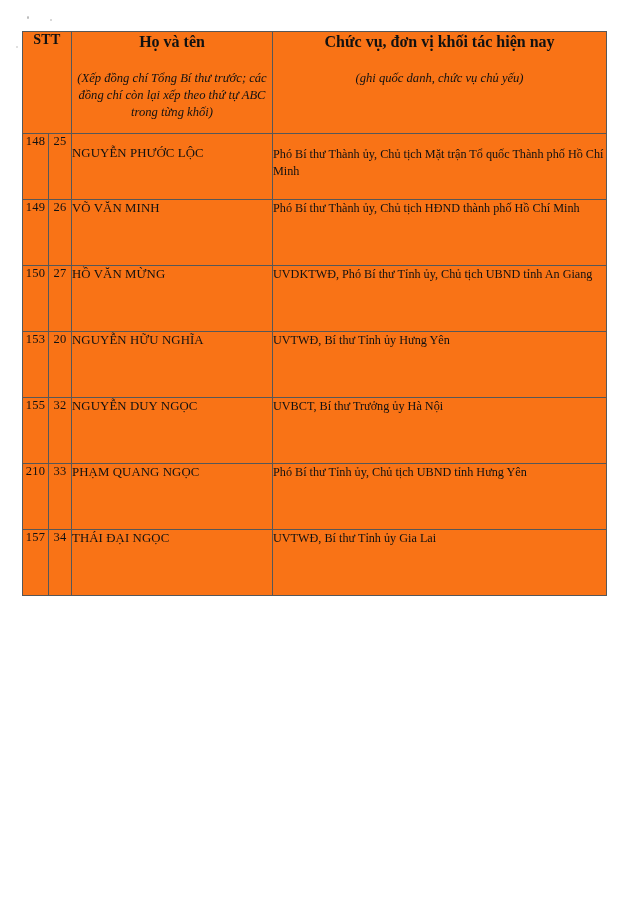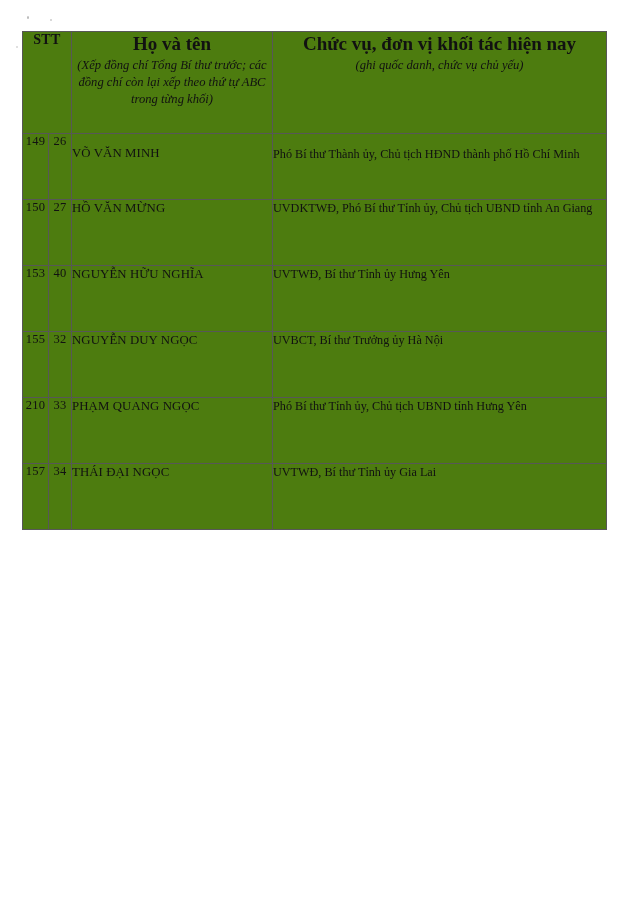--- a/index.html
+++ b/index.html
@@ -39,21 +39,21 @@
     height: 905px;
   }
 
   table.roster {
     position: absolute;
     left: 22px;
     top: 31px;
     width: 584px;
     border-collapse: collapse;
     table-layout: fixed;
-    background: #4d7c0f;
+    background: #f97316;
   }
   table.roster td,
   table.roster th {
     border: 1px solid #575757;
     vertical-align: top;
     padding: 0;
   }
 
   
   col.c-stt1 { width: 26px; }
@@ -68,31 +68,31 @@
     height: 101px;
     padding: 2px 4px;
   }
   .hd-stt {
     font-weight: bold;
     font-size: 14px;
     letter-spacing: .4px;
   }
   .hd-main {
     font-weight: bold;
-    font-size: 19px;
+    font-size: 16px;
     line-height: 1.25;
     display: block;
   }
   .hd-sub {
     display: block;
     font-style: italic;
     font-weight: normal;
     font-size: 12.6px;
     line-height: 1.35;
-    margin-top: 1px;
+    margin-top: 18px;
   }
   th.hd-name-cell { padding-left: 6px; padding-right: 6px; }
   th.hd-role-cell { padding-left: 10px; padding-right: 10px; }
 
   
   tbody tr { height: 66px; }
   td.num {
     text-align: center;
     vertical-align: middle;
     font-size: 12.5px;
@@ -141,34 +141,40 @@
           <span class="hd-sub">(Xếp đồng chí Tổng Bí thư trước; các đồng chí còn lại xếp theo thứ tự ABC trong từng khối)</span>
         </th>
         <th class="hd-role-cell">
           <span class="hd-main">Chức vụ, đơn vị khối tác hiện nay</span>
           <span class="hd-sub">(ghi quốc danh, chức vụ chủ yếu)</span>
         </th>
       </tr>
     </thead>
     <tbody id="roster-body">
         <tr>
+          <td class="num">148</td>
+          <td class="num">25</td>
+          <td class="name">NGUYỄN PHƯỚC LỘC</td>
+          <td class="role">Phó Bí thư Thành ủy, Chủ tịch Mặt trận Tổ quốc Thành phố Hồ Chí Minh</td>
+        </tr>
+        <tr>
           <td class="num">149</td>
           <td class="num">26</td>
           <td class="name">VÕ VĂN MINH</td>
           <td class="role">Phó Bí thư Thành ủy, Chủ tịch HĐND thành phố Hồ Chí Minh</td>
         </tr>
         <tr>
           <td class="num">150</td>
           <td class="num">27</td>
           <td class="name">HỒ VĂN MỪNG</td>
           <td class="role">UVDKTWĐ, Phó Bí thư Tỉnh ủy, Chủ tịch UBND tỉnh An Giang</td>
         </tr>
         <tr>
           <td class="num">153</td>
-          <td class="num">40</td>
+          <td class="num">20</td>
           <td class="name">NGUYỄN HỮU NGHĨA</td>
           <td class="role">UVTWĐ, Bí thư Tỉnh ủy Hưng Yên</td>
         </tr>
         <tr>
           <td class="num">155</td>
           <td class="num">32</td>
           <td class="name">NGUYỄN DUY NGỌC</td>
           <td class="role">UVBCT, Bí thư Trưởng ủy Hà Nội</td>
         </tr>
         <tr>

